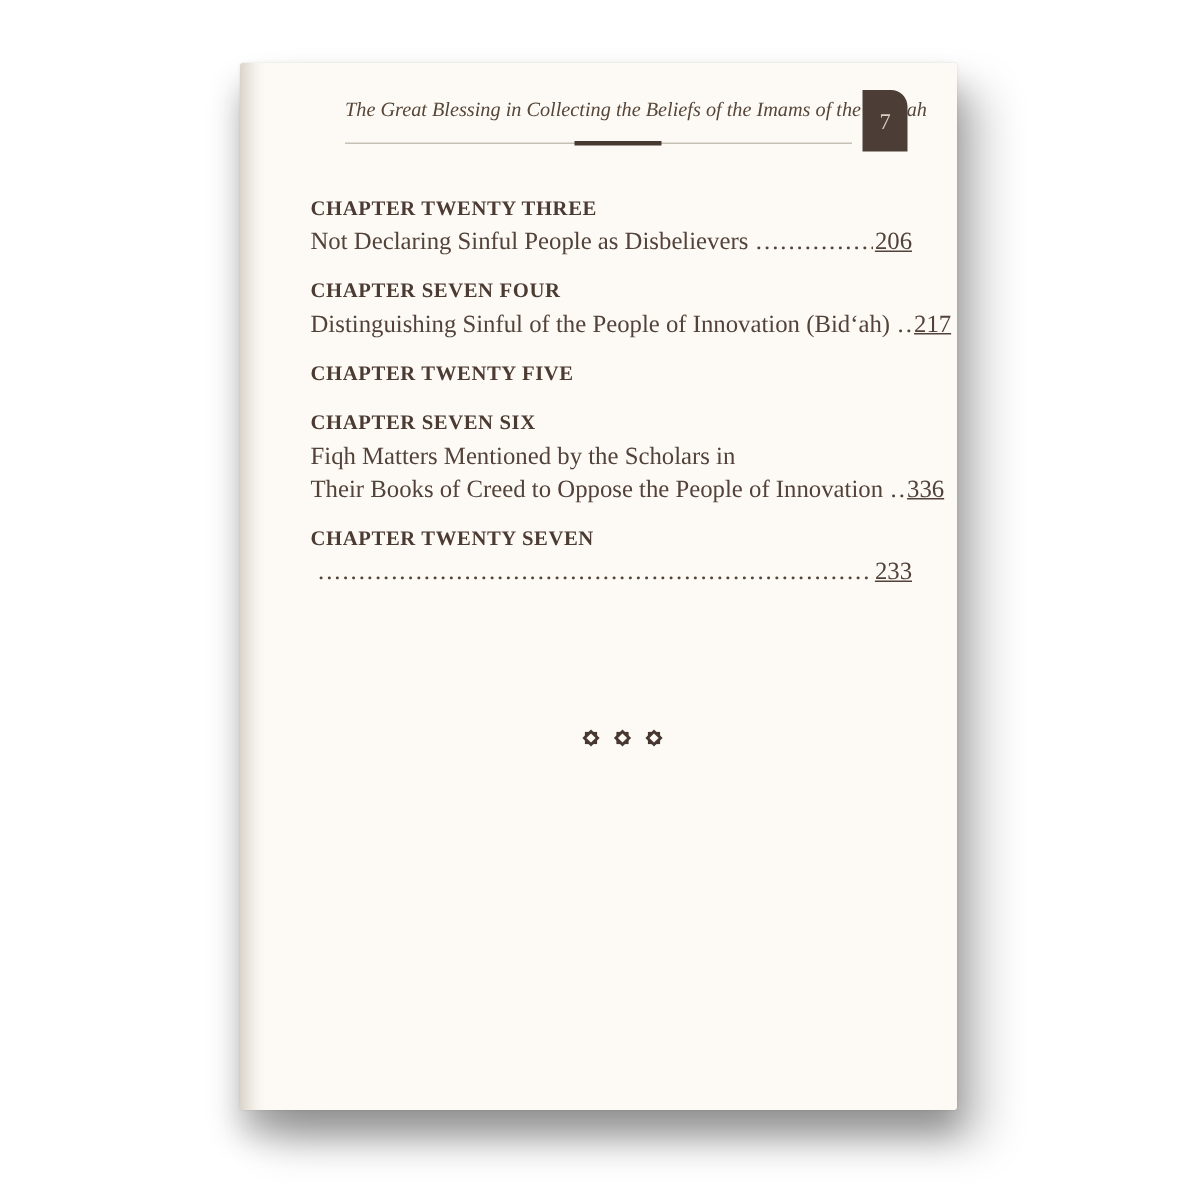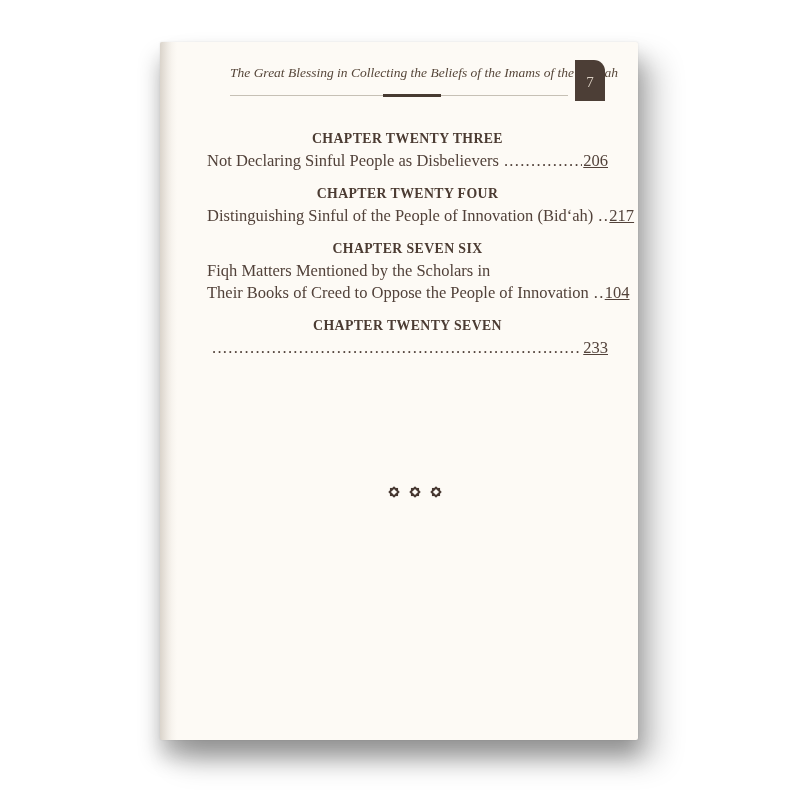--- a/index.html
+++ b/index.html
@@ -113,21 +113,20 @@
   }
 
   .toc-entry { margin-bottom: 11px; }
 
   .chapter-heading {
     font-weight: bold;
     font-size: 13.8px;
     letter-spacing: 0.4px;
     line-height: 22px;
     color: #4b3b32;
-    text-align: center;
   }
 
   .title-line {
     display: flex;
     align-items: center;
     line-height: 22px;
   }
 
   .title-text { white-space: nowrap; }
 
@@ -176,40 +175,41 @@
       <div class="toc-entry">
         <div class="chapter-heading">CHAPTER TWENTY THREE</div>
         <div class="title-line">
           <span class="title-text">Not Declaring Sinful People as Disbelievers</span>
           <span class="dot-leader"></span>
           <span class="page-ref">206</span>
         </div>
       </div>
 
       <div class="toc-entry">
-        <div class="chapter-heading">CHAPTER TWENTY FOUR</div>
+        <div class="chapter-heading">CHAPTER SEVEN FOUR</div>
         <div class="title-line">
           <span class="title-text">Distinguishing Sinful of the People of Innovation (Bid‘ah)</span>
           <span class="dot-leader"></span>
           <span class="page-ref">217</span>
         </div>
       </div>
 
       <div class="toc-entry">
+        <div class="chapter-heading">CHAPTER TWENTY FIVE</div>
       </div>
 
       <div class="toc-entry">
         <div class="chapter-heading">CHAPTER SEVEN SIX</div>
         <div class="title-line">
           <span class="title-text">Fiqh Matters Mentioned by the Scholars in</span>
         </div>
         <div class="title-line">
           <span class="title-text">Their Books of Creed to Oppose the People of Innovation</span>
           <span class="dot-leader"></span>
-          <span class="page-ref">104</span>
+          <span class="page-ref">336</span>
         </div>
       </div>
 
       <div class="toc-entry">
         <div class="chapter-heading">CHAPTER TWENTY SEVEN</div>
         <div class="title-line">
           <span class="dot-leader"></span>
           <span class="page-ref">233</span>
         </div>
       </div>

